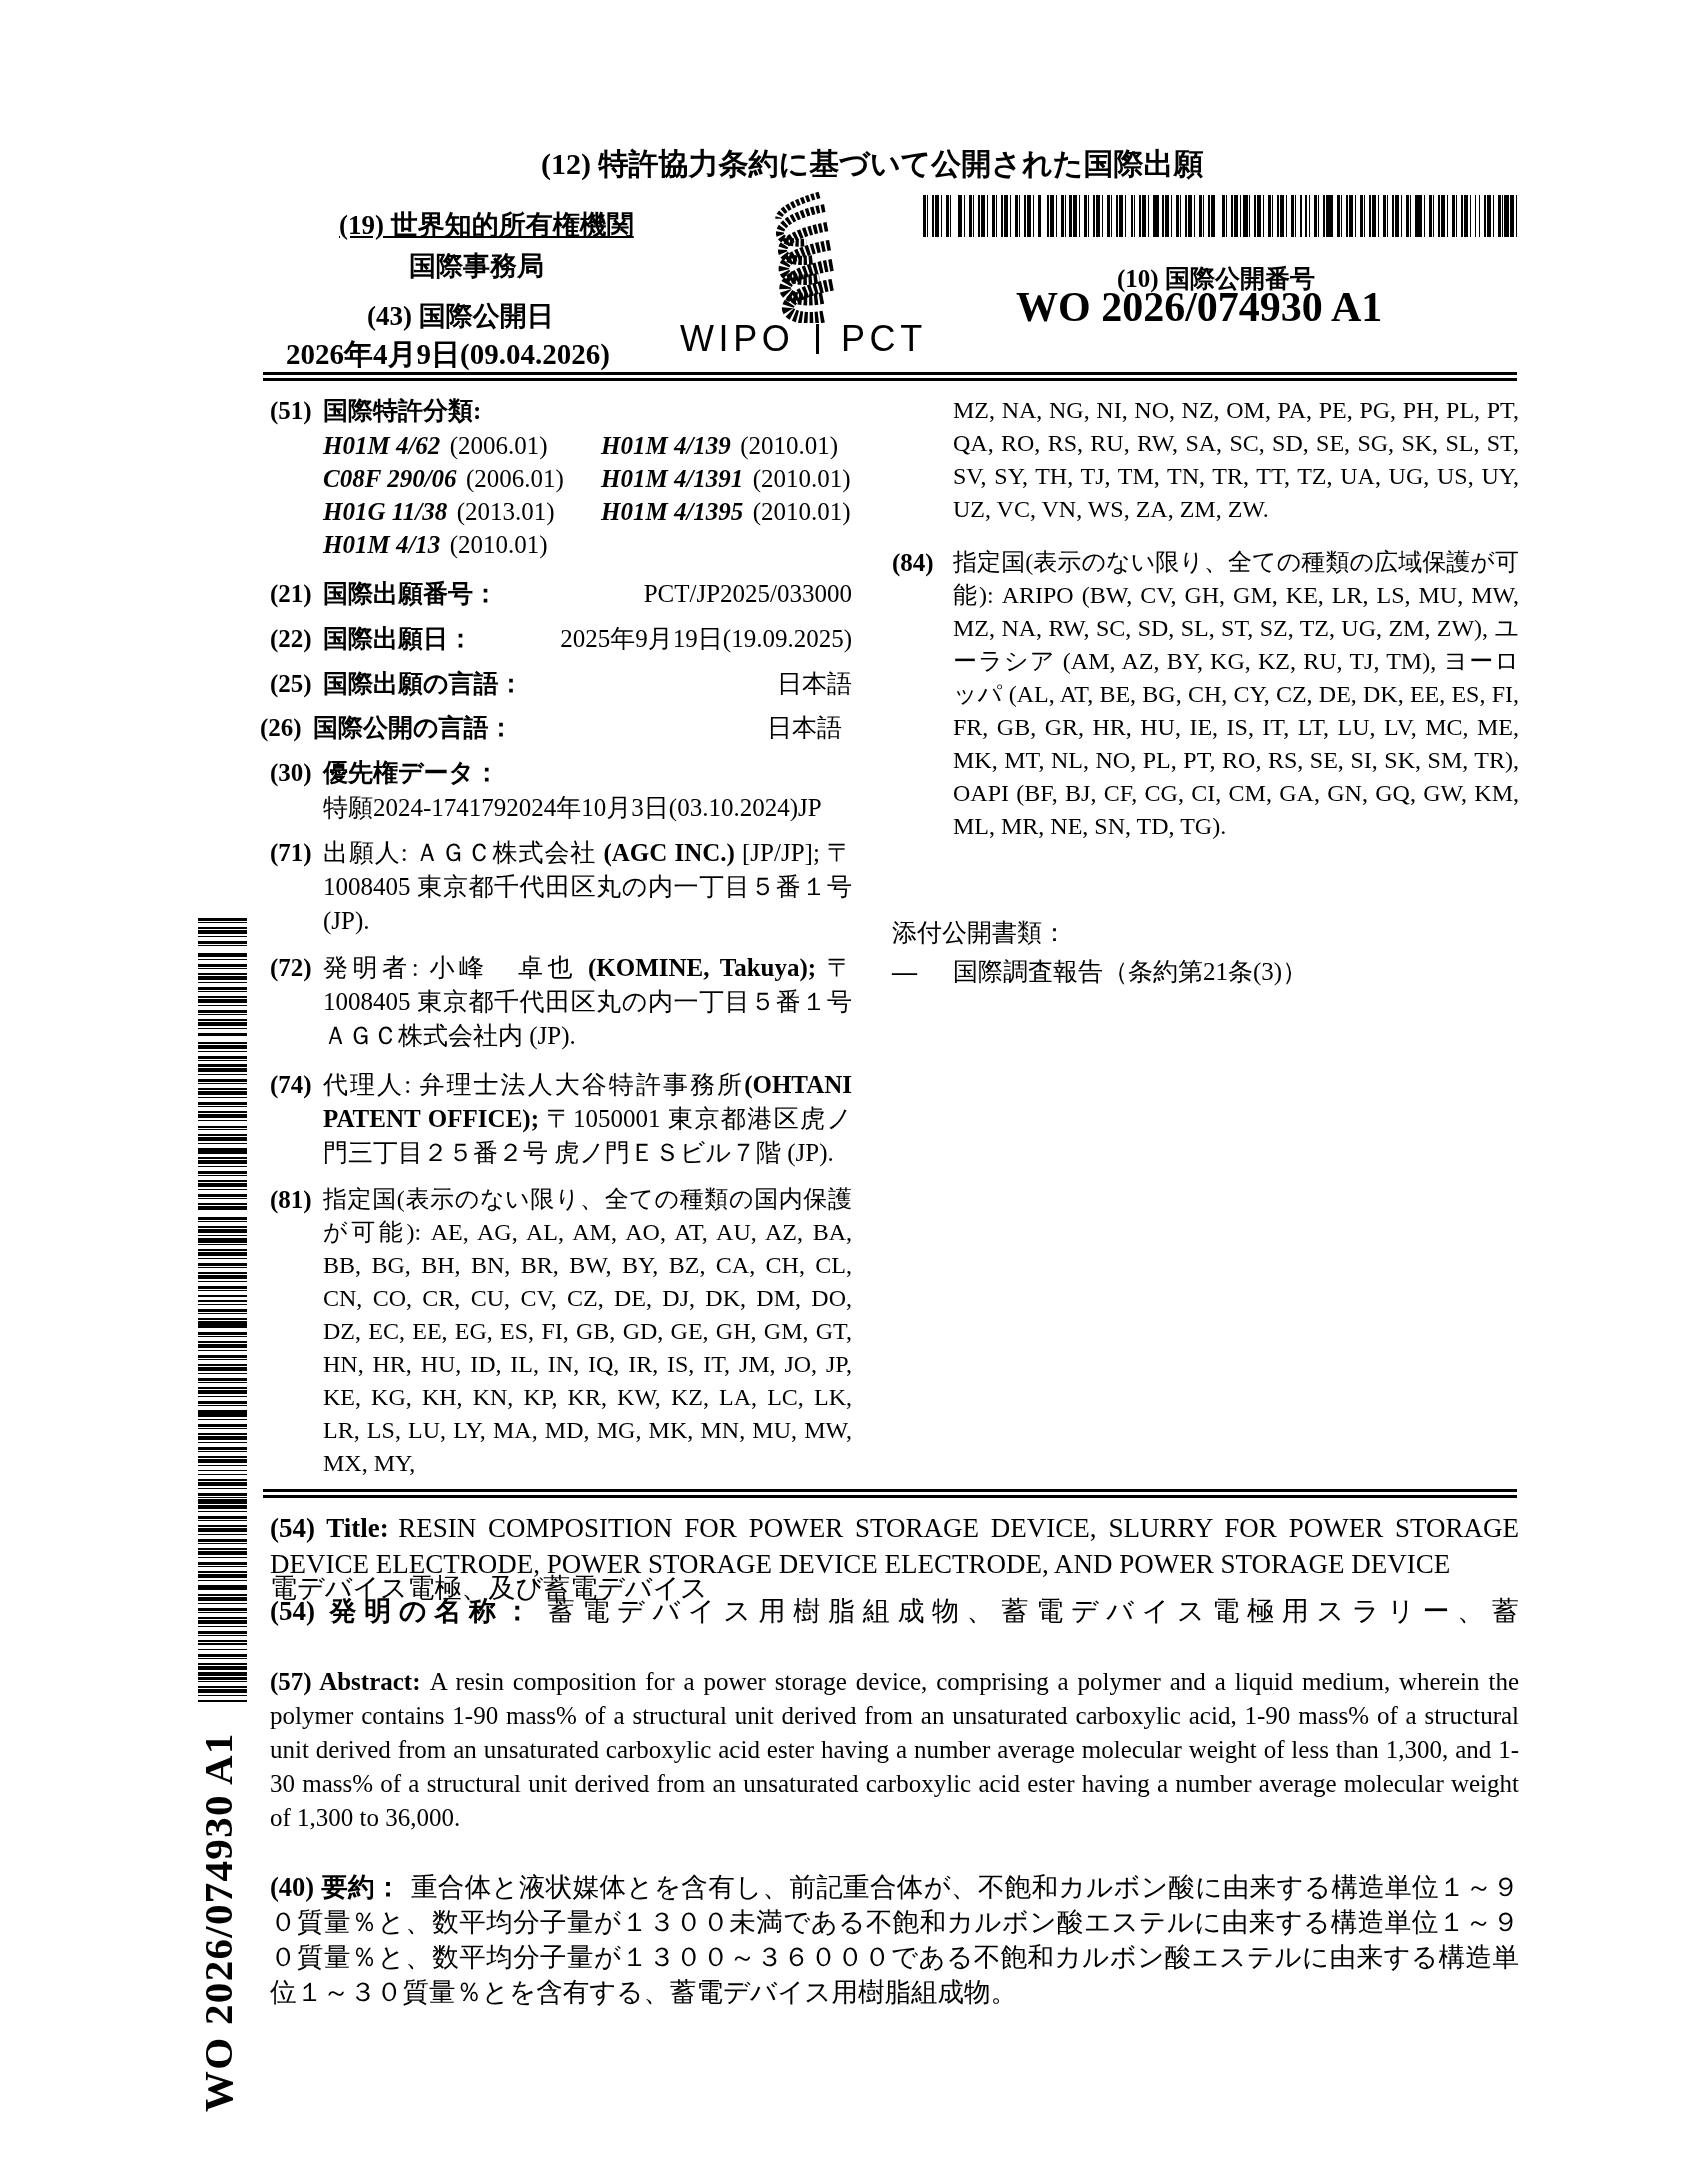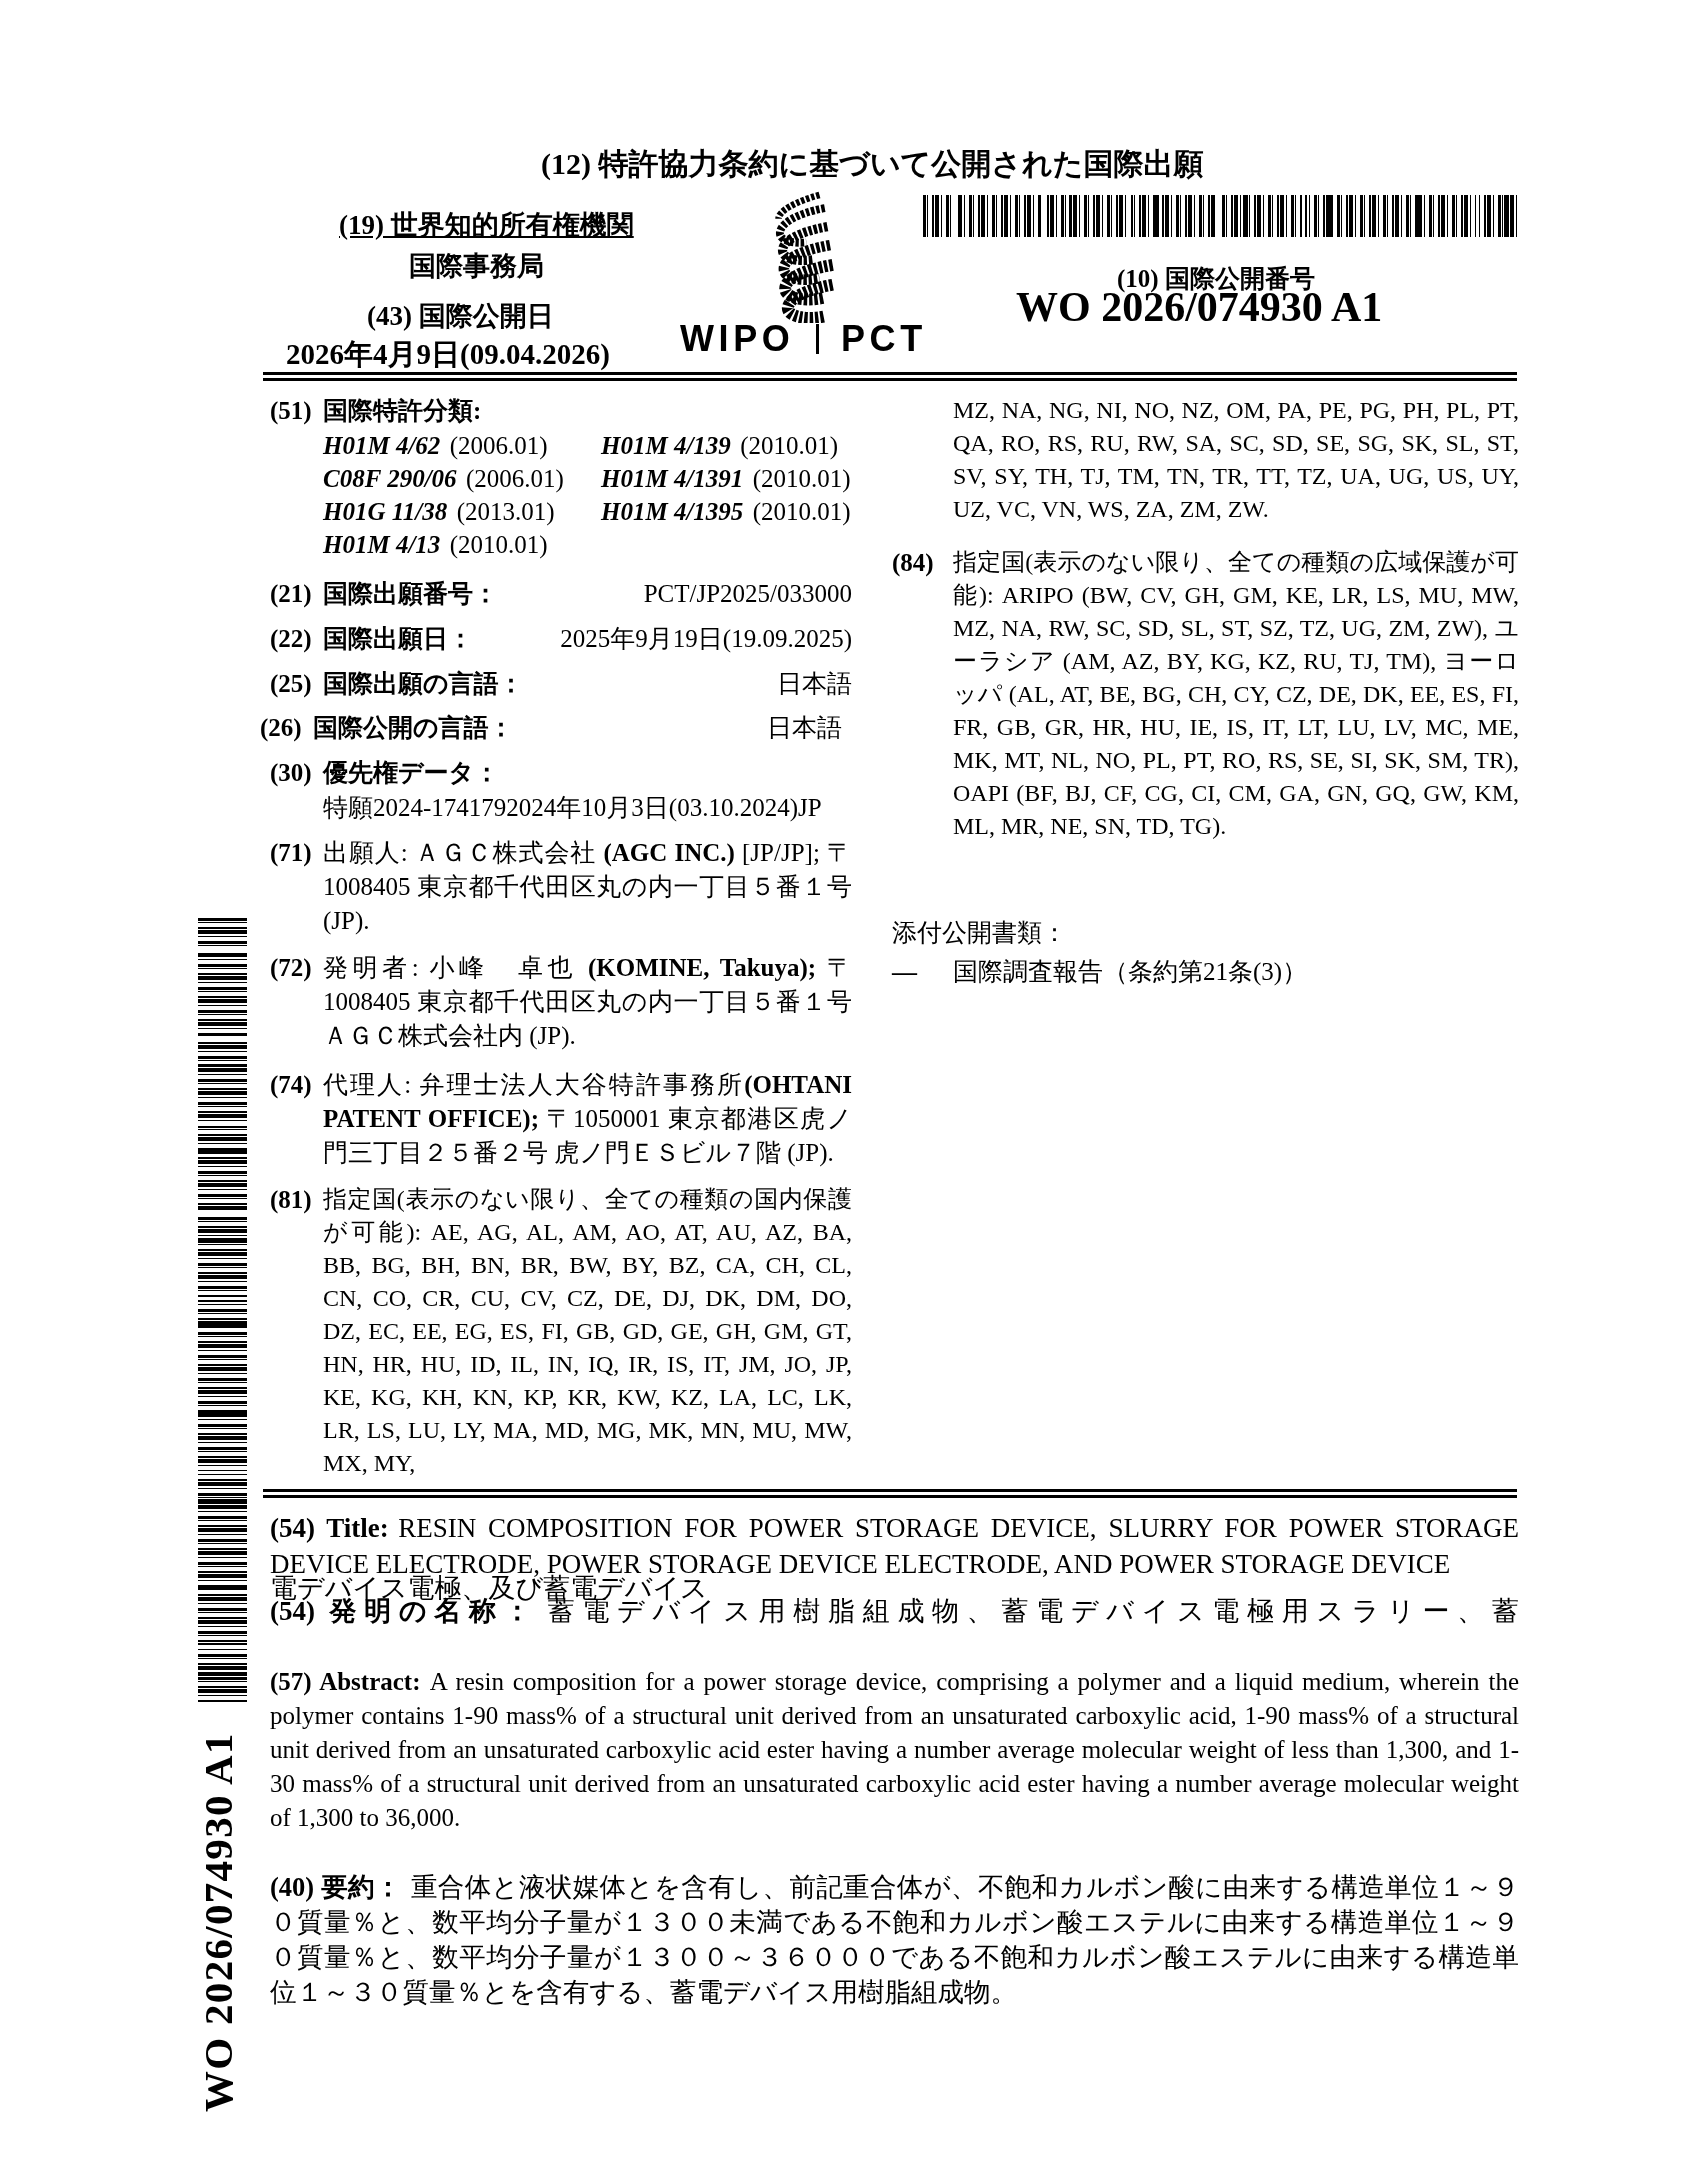--- a/index.html
+++ b/index.html
@@ -9,21 +9,21 @@
   .b{font-weight:bold;}
   .bi{font-weight:bold;font-style:italic;}
   
   #f12{left:541px;top:147px;font-size:30px;font-weight:bold;white-space:nowrap;}
   #f19a{left:339px;top:208px;font-size:27px;font-weight:bold;text-decoration:underline;}
   #f19b{left:409px;top:249px;font-size:27px;font-weight:bold;}
   #f43a{left:367px;top:299px;font-size:27px;font-weight:bold;}
   #f43b{left:286px;top:337px;font-size:29px;font-weight:bold;white-space:nowrap;}
   #logo{left:740px;top:191px;width:126px;height:132px;}
   #wipomark{left:680px;top:322px;display:flex;align-items:center;gap:22px;
-            font-family:"Liberation Sans",sans-serif;font-weight:bold;font-size:36px;letter-spacing:4.6px;}
+            font-family:"Liberation Sans",sans-serif;font-weight:normal;font-size:36px;letter-spacing:4.6px;}
   .wmsep{width:2.6px;height:30px;background:#000;}
   #topbarcode{left:923px;top:195px;width:595px;height:42px;
     background-image:
       repeating-linear-gradient(90deg,transparent 0 31px,#fff 31px 34px,transparent 34px 59px,#000 59px 62px,transparent 62px 87px),
       repeating-linear-gradient(90deg,#000 0 2.6px,#fff 2.6px 4px,#000 4px 5.3px,#fff 5.3px 9.3px,#000 9.3px 10.6px,#fff 10.6px 12px,#000 12px 16px,#fff 16px 18px,#000 18px 19px,#fff 19px 23px);}
   #f10{left:1117px;top:262px;font-size:25px;font-weight:bold;white-space:nowrap;}
   #pubnum{left:1016px;top:290px;font-size:42px;font-weight:bold;white-space:nowrap;}
   .rule{height:8.6px;border-top:3.3px solid #000;border-bottom:3.3px solid #000;box-sizing:border-box;}
   #rule1{left:263px;top:372px;width:1254px;}
   #rule2{left:263px;top:1489px;width:1254px;}

